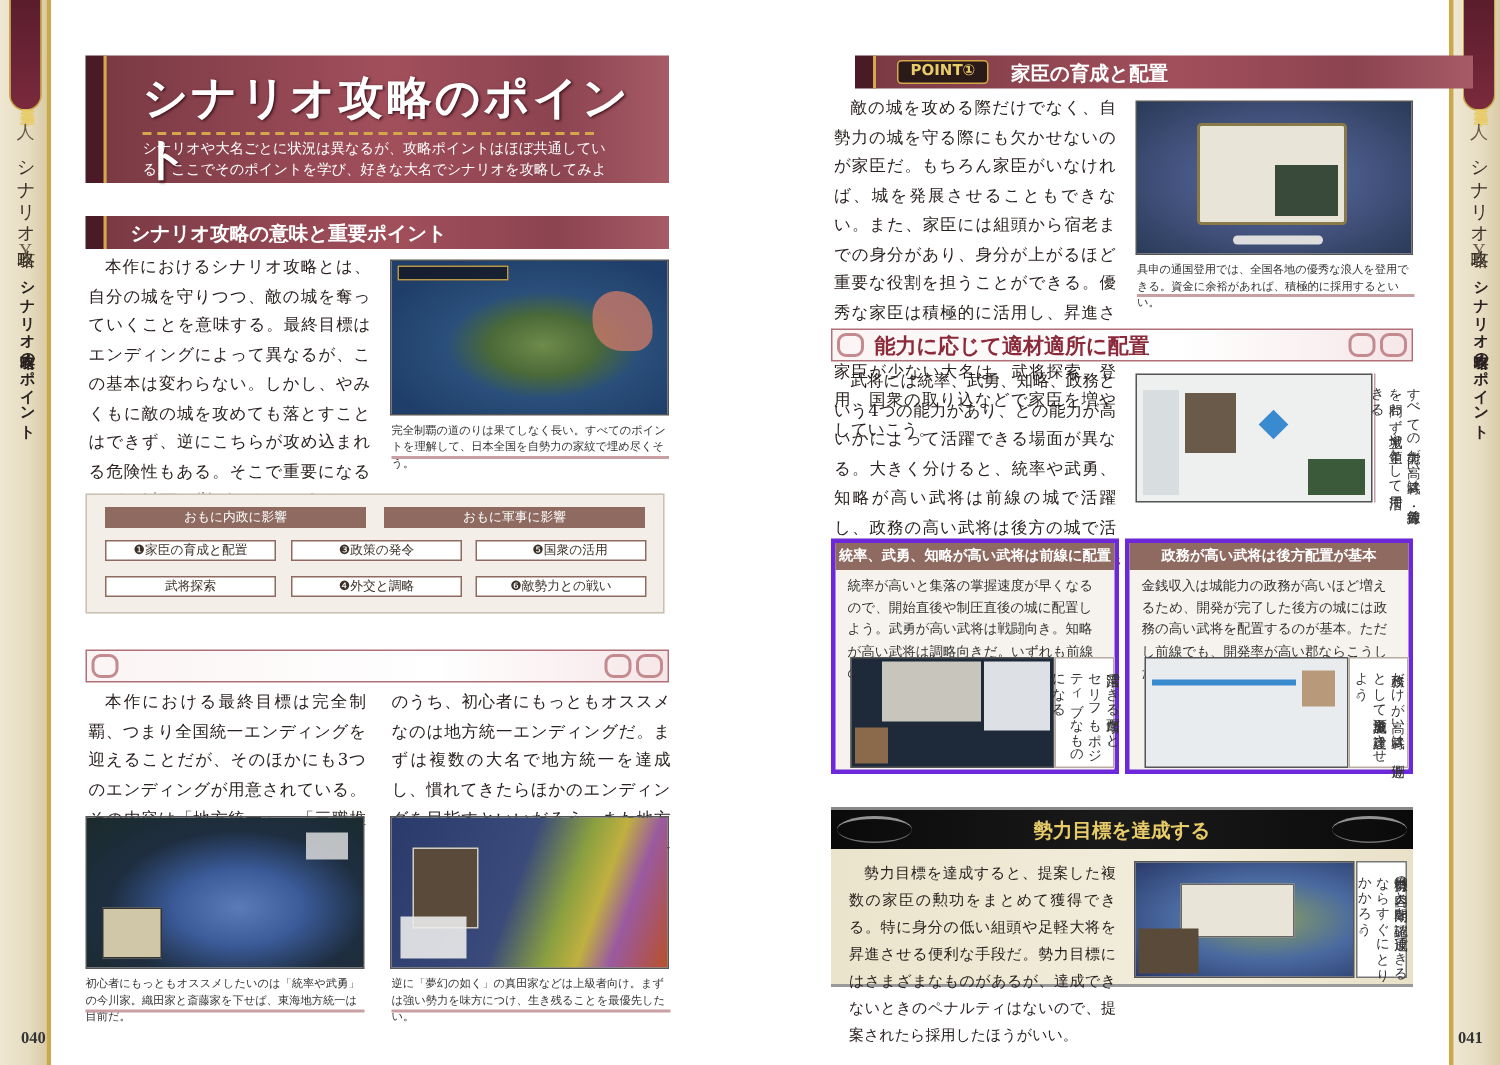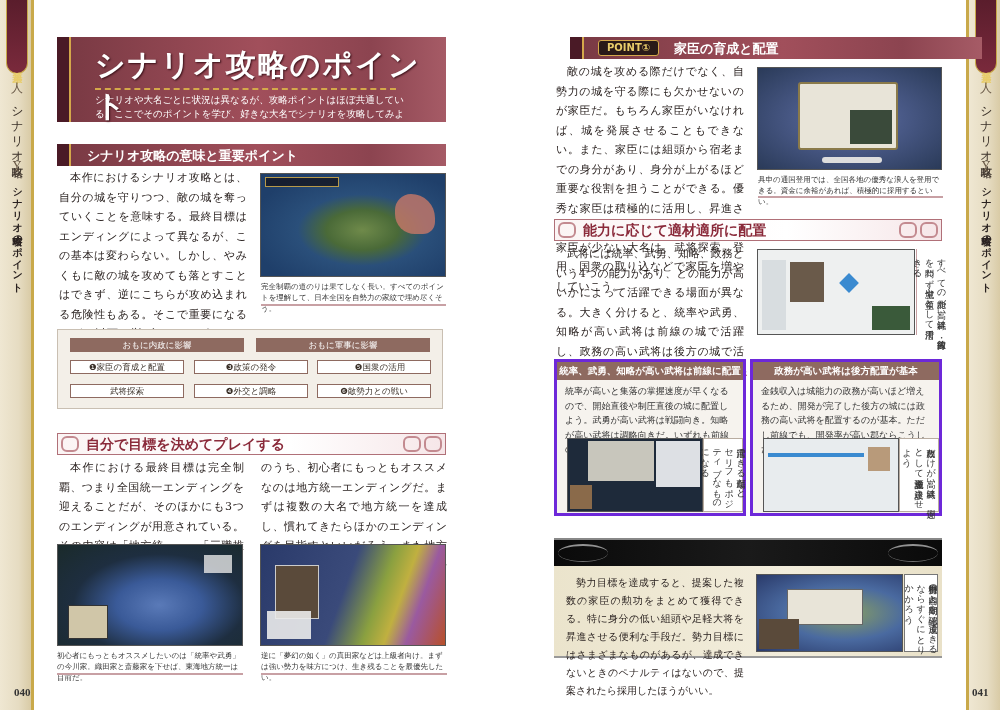--- a/index.html
+++ b/index.html
@@ -130,21 +130,20 @@
   <div class="pt-cell" style="left:12px; top:30px; width:114px;">❶家臣の育成と配置</div>
   <div class="pt-cell" style="left:136px; top:30px; width:114px;">❸政策の発令</div>
   <div class="pt-cell" style="left:259px; top:30px; width:114px;padding-left:12px;">❺国衆の活用</div>
   <div class="pt-cell" style="left:12px; top:54px; width:114px;">武将探索</div>
   <div class="pt-cell" style="left:136px; top:54px; width:114px;">❹外交と調略</div>
   <div class="pt-cell" style="left:259px; top:54px; width:114px;">❻敵勢力との戦い</div>
 </div>
 
 <div class="sec-outline" style="left:57px; top:433px; width:389px;">
   <div class="knot" style="left:3px;"></div>
-  <h2>自分で目標を決めてプレイする</h2>
   <div class="knot" style="right:3px;"></div>
   <div class="knot" style="right:24px;"></div>
 </div>
 
 <div class="body-text" style="left:59px; top:458px; width:185px; text-indent:1em;">本作における最終目標は完全制覇、つまり全国統一エンディングを迎えることだが、そのほかにも3つのエンディングが用意されている。その内容は「地方統一」、「三職推任」、「従属統一」の3つで、詳しくはP.008を参照してほしい。こ</div>
 <div class="body-text" style="left:261px; top:458px; width:186px;">のうち、初心者にもっともオススメなのは地方統一エンディングだ。まずは複数の大名で地方統一を達成し、慣れてきたらほかのエンディングを目指すといいだろう。また地方統一後にプレイを継続し、全国統一を目指すことも可能。</div>
 
 <div class="shot" style="left:57px; top:544px; width:186px; height:102px; background: radial-gradient(ellipse at 55% 60%, #5a7ab8 0%, #3a5a98 30%, #1e2e40 60%, #1a2a2a 100%);">
   <div style="position:absolute; left:10px; bottom:6px; width:40px; height:34px; background:#d0c6a8; border:1px solid #333;"></div>
   <div style="position:absolute; right:10px; top:10px; width:28px; height:18px; background:rgba(230,230,230,.8);"></div>
@@ -218,20 +217,21 @@
     <div style="position:absolute; left:4px; top:14px; width:96px; height:4px; background:#3a8ad0;"></div>
     <div style="position:absolute; right:8px; top:8px; width:22px; height:24px; background:#b89a7a;"></div>
   </div>
   <div class="vert-cap" style="left:146px; top:76px; width:40px; height:74px; border:1px solid #b8aca0;">
     <span>政務だけが高い武将は、側近として城下施設を建設させよう。</span>
   </div>
 </div>
 
 <div class="black-banner">
   <div class="swoosh" style="left:4px;"></div>
+  <h2>勢力目標を達成する</h2>
   <div class="swoosh" style="right:4px;"></div>
 </div>
 <div class="goal-area">
   <div class="body-text" style="left:12px; top:8px; width:178px; font-size:10px; line-height:18px; font-family:'DejaVu Sans', sans-serif; text-indent:1em;">勢力目標を達成すると、提案した複数の家臣の勲功をまとめて獲得できる。特に身分の低い組頭や足軽大将を昇進させる便利な手段だ。勢力目標にはさまざまなものがあるが、達成できないときのペナルティはないので、提案されたら採用したほうがいい。</div>
   <div class="shot" style="left:202px; top:8px; width:147px; height:78px; background: radial-gradient(ellipse at 60% 50%, #8aa060 0%, #4a6aa0 50%, #2a3a6a 100%);">
     <div style="position:absolute; left:30px; top:14px; width:76px; height:36px; background:#e8e4d8; border:1px solid #666;"></div>
     <div style="position:absolute; left:2px; bottom:2px; width:40px; height:30px; background:#5a4a3a;"></div>
   </div>
   <div class="vert-cap" style="left:350px; top:8px; width:34px; height:78px; border:1px solid #777;">
     <span>勢力目標の内容と期間を確認。達成できるならすぐにとりかかろう。</span>

